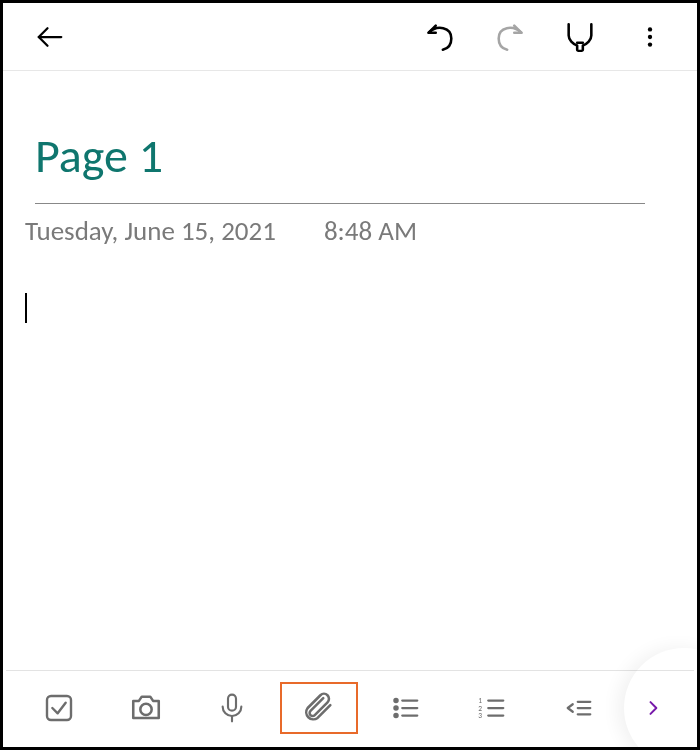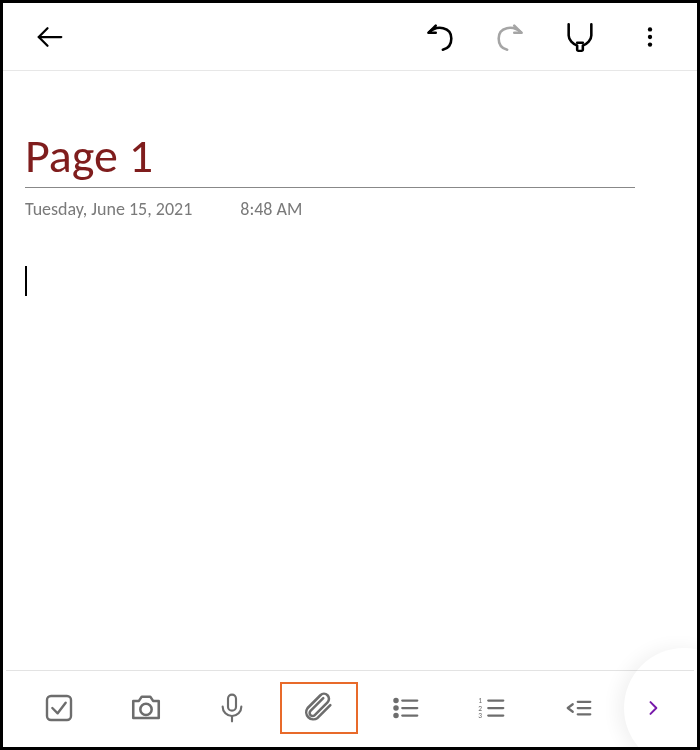--- a/index.html
+++ b/index.html
@@ -37,28 +37,29 @@
   .page {
     padding: 55px 22px 0 22px;
   }
   .title-input {
     width: 610px;
     border: none;
     border-bottom: 1px solid #888;
     font-size: 48px;
     font-family: "Calibri Light", "Segoe UI Light", "Segoe UI", Calibri, Arial, sans-serif;
     font-weight: 300;
-    padding: 0 0 2px 0;
+    padding: 0 0 18px 0;
     outline: none;
-    color: #7f1d1d;
+    color: #0f766e;
     background: transparent;
+    margin-left: 10px;
   }
   .meta-row {
     margin-top: 10px;
-    font-size: 18px;
+    font-size: 27px;
     color: #7a7a7a;
     display: flex;
     gap: 48px;
   }
   .caret {
     width: 2px;
     height: 30px;
     background: #000;
     margin-top: 46px;
   }

